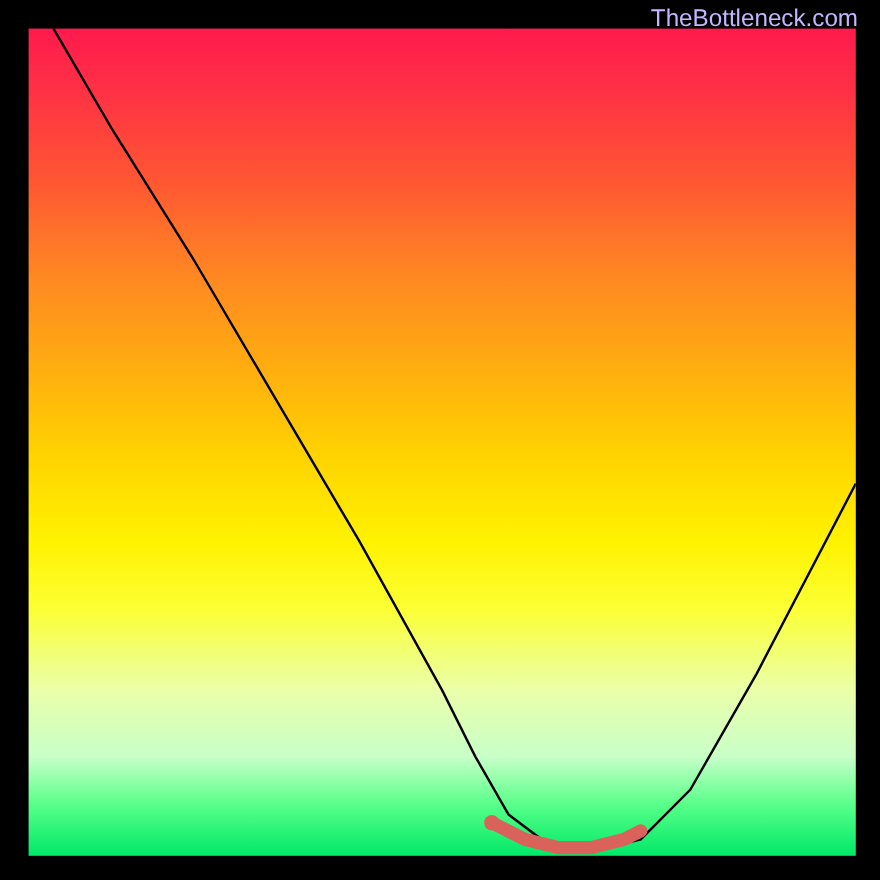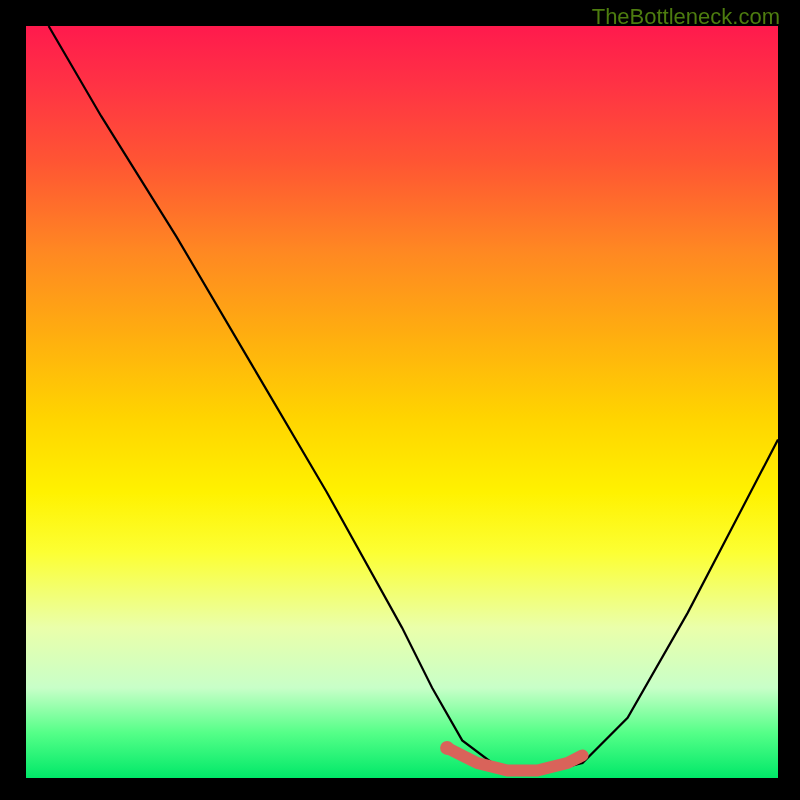--- a/index.html
+++ b/index.html
@@ -7,21 +7,21 @@
     width: 800px;
     height: 800px;
     background: #000;
     position: relative;
     font-family: Arial, sans-serif;
   }
   .watermark {
     position: absolute;
     top: 4px;
     right: 20px;
-    color: #4d7c0f;
+    color: #c4b5fd;
     font-size: 22px;
     font-weight: 500;
     z-index: 10;
   }
   .plot-area {
     position: absolute;
     left: 26px;
     top: 26px;
     width: 752px;
     height: 752px;

